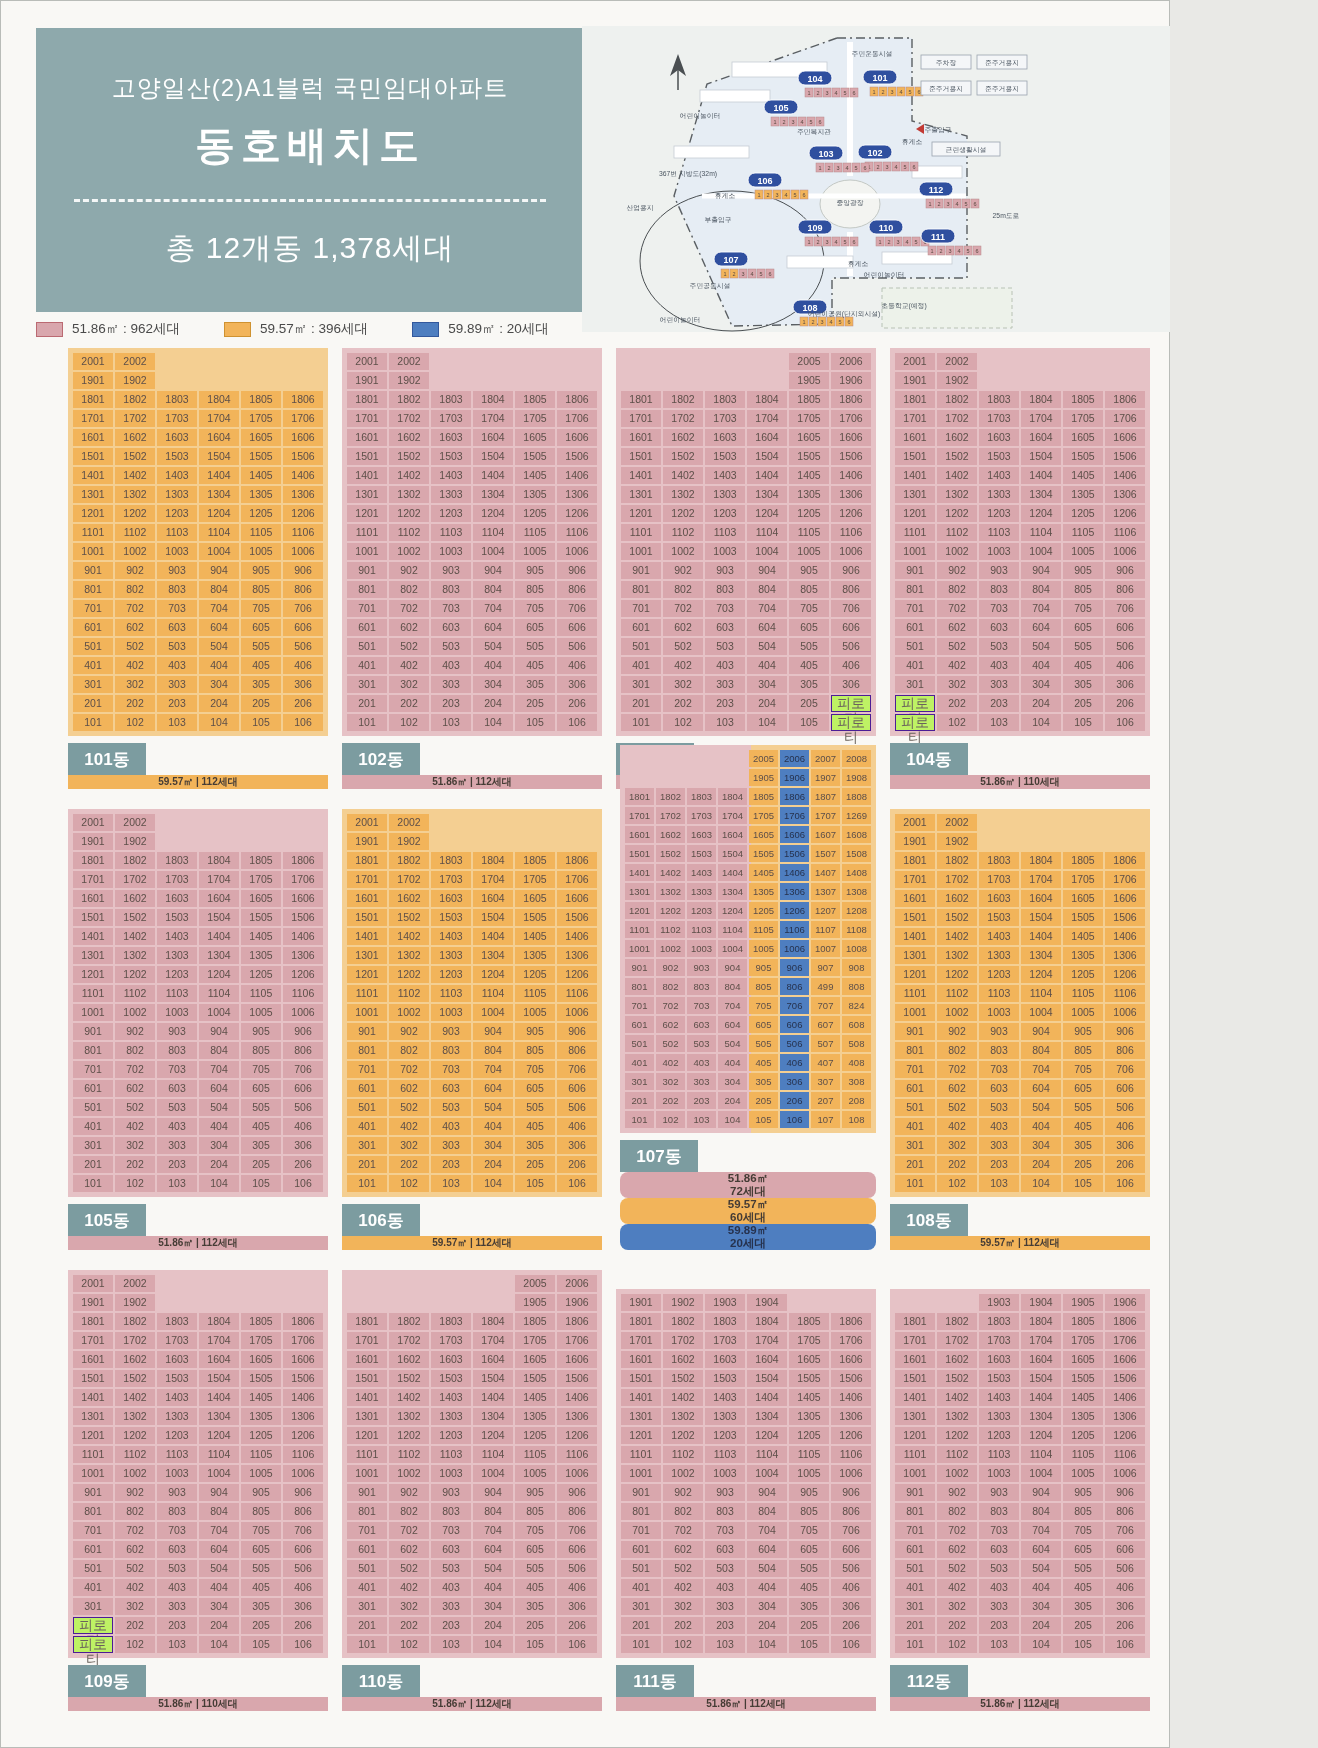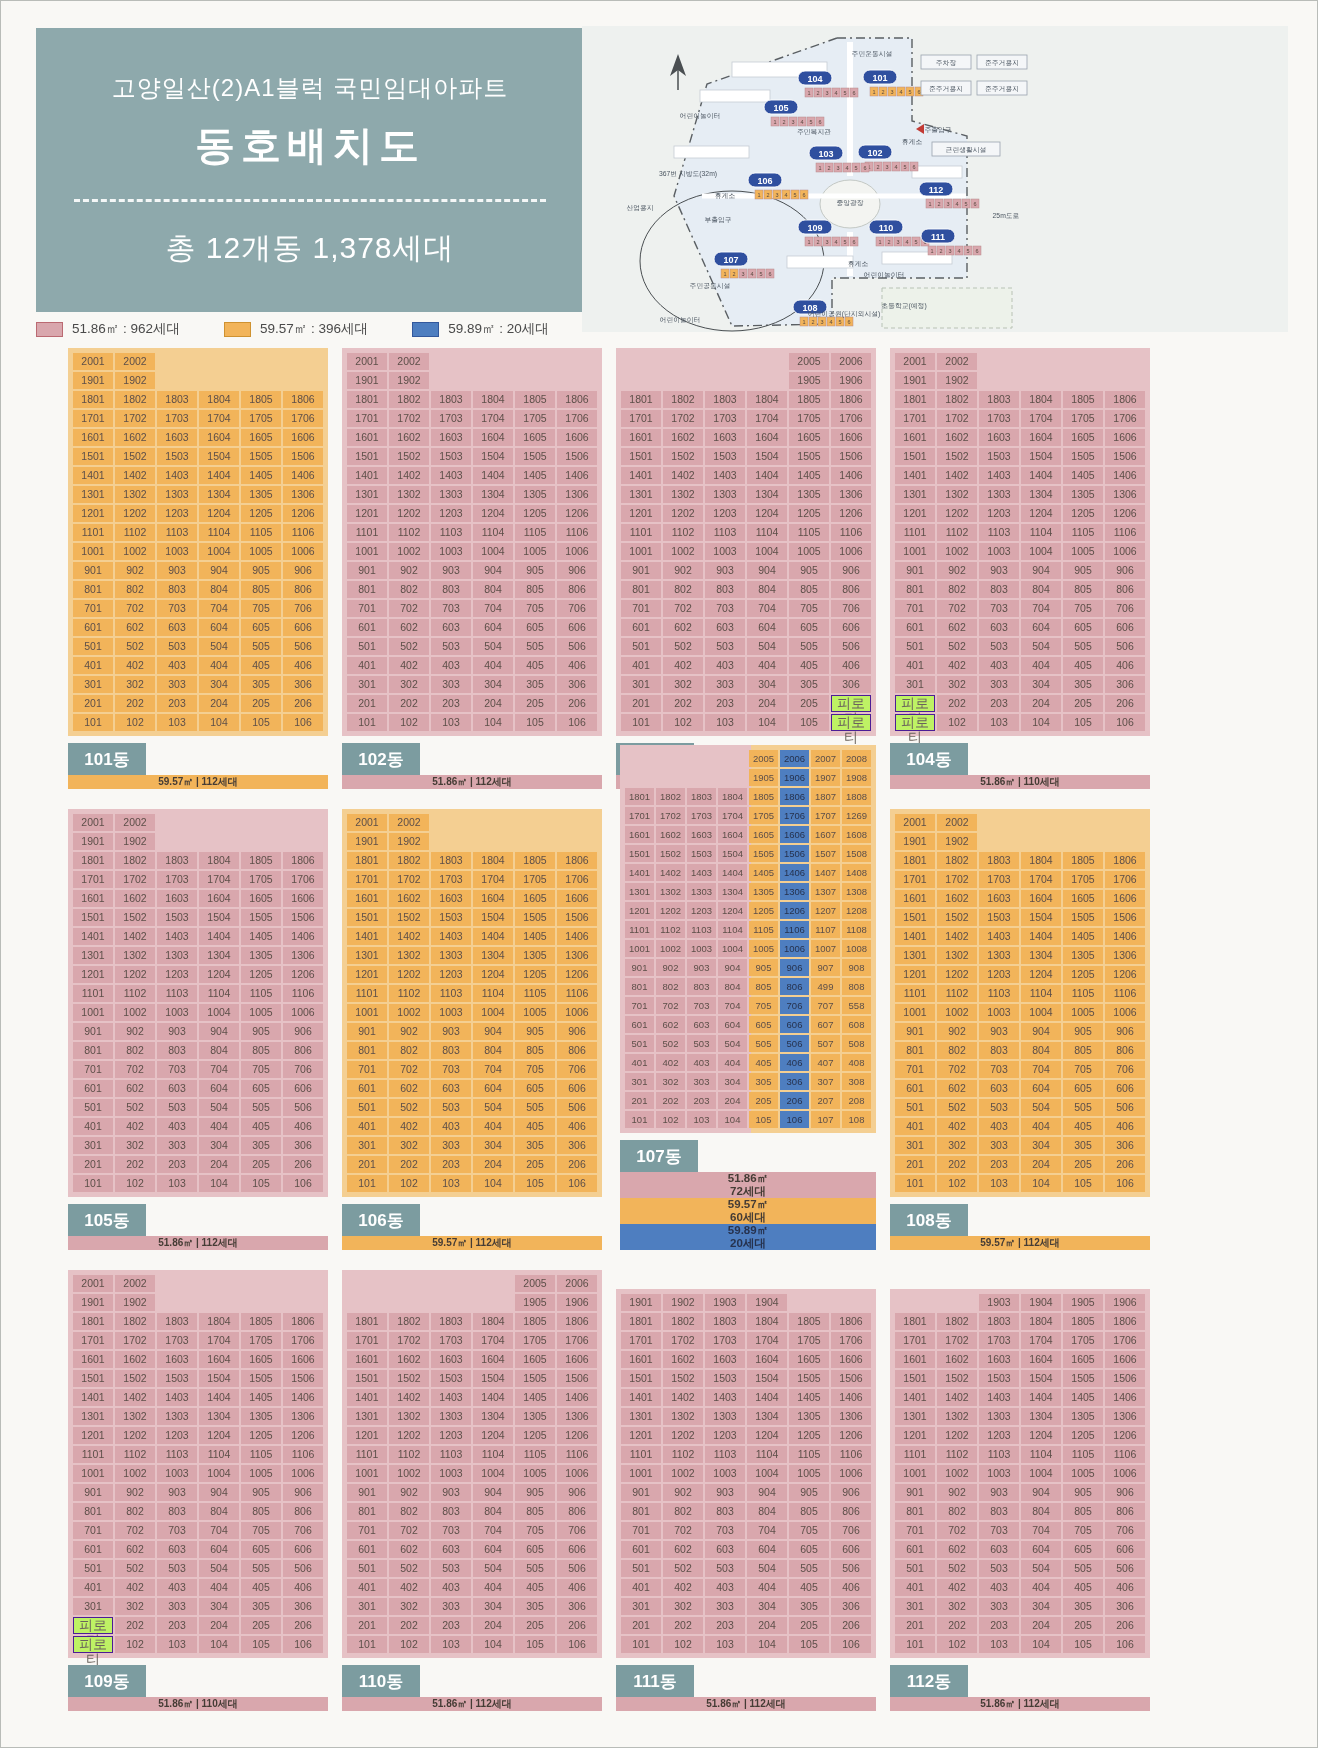--- a/index.html
+++ b/index.html
@@ -1,17 +1,17 @@
 <!DOCTYPE html>
 <html style="--teal: #8ea9ac; --teal-dark: #7c9ca0; --pink: #d9a7ad; --pink-light: #e6c2c6; --orange: #f2b45a; --orange-light: #f4cf92; --blue: #4e7ec0; --blue-light: #8fabd8; --map-bg: #eef1ef; --map-site: #e6edf4; --badge-blue: #2f4f9f;"><head>
 <meta charset="utf-8">
 <style>
   html,body{margin:0;padding:0;background:#e9e9e6;font-family:"Liberation Sans",sans-serif;}
-  .page{position:relative;width:1290px;height:1748px;background:#f9f8f5;overflow:hidden;
-        box-shadow:inset 0 0 0 1px #b9bcb8;padding-left:28px;}
+  .page{position:relative;width:1170px;height:1748px;background:#f9f8f5;overflow:hidden;
+        box-shadow:inset 0 0 0 1px #b9bcb8;}
   
   .hdr{position:absolute;left:36px;top:28px;width:548px;height:284px;background:var(--teal);
        display:flex;flex-direction:column;align-items:center;justify-content:center;color:#fff;}
   .hdr-sub{font-size:24px;letter-spacing:1px;margin-bottom:14px;}
   .hdr-title{font-size:40px;font-weight:bold;letter-spacing:6px;margin-bottom:26px;}
   .hdr-divider{width:86%;border-top:3px dashed rgba(255,255,255,.9);margin-bottom:26px;}
   .hdr-total{font-size:30px;letter-spacing:1px;}
   
   .legend{position:absolute;left:36px;top:320px;width:560px;display:flex;align-items:flex-end;}
   .lg-item{display:flex;align-items:center;margin-right:44px;}
@@ -40,21 +40,21 @@
   .cell.spacer{background:transparent;}
   .cell.piloti{background:#bef264;border:1px solid #4c1d95;box-sizing:border-box;color:#6a625c;font-size:14px;line-height:15px;}
   .label-bar{display:flex;margin-top:7px;width:100%;column-gap:3px;flex-direction:column;}
   .dong-name{width:78px;height:32px;background:var(--teal-dark);color:#fff;font-size:17px;font-weight:bold;
              display:flex;align-items:center;justify-content:center;flex:none;}
   .seg{flex:1;height:32px;display:flex;flex-direction:column;align-items:center;justify-content:center;
        color:#453c35;font-weight:bold;font-size:10px;}
   .seg.t-pink{background:var(--pink);}
   .seg.t-orange{background:var(--orange);}
   .seg.t-blue{background:var(--blue);color:#26324e;}
-  .seg.two{font-size:11.5px;line-height:13px;}
+  .seg.two{font-size:11.5px;line-height:13px;border-radius:8px;}
   .seg.w{flex:1.25;}
 </style>
 </head>
 <body>
 
 <div class="page">
 
   <div class="hdr">
     <div class="hdr-sub">고양일산(2)A1블럭 국민임대아파트</div>
     <div class="hdr-title">동호배치도</div>
@@ -1467,21 +1467,21 @@
               <div class="cell narrow t-orange">808</div>
             </div>
             <div class="row">
               <div class="cell narrow t-pink">701</div>
               <div class="cell narrow t-pink">702</div>
               <div class="cell narrow t-pink">703</div>
               <div class="cell narrow t-pink">704</div>
               <div class="cell narrow t-orange">705</div>
               <div class="cell narrow t-blue">706</div>
               <div class="cell narrow t-orange">707</div>
-              <div class="cell narrow t-orange">558</div>
+              <div class="cell narrow t-orange">824</div>
             </div>
             <div class="row">
               <div class="cell narrow t-pink">601</div>
               <div class="cell narrow t-pink">602</div>
               <div class="cell narrow t-pink">603</div>
               <div class="cell narrow t-pink">604</div>
               <div class="cell narrow t-orange">605</div>
               <div class="cell narrow t-blue">606</div>
               <div class="cell narrow t-orange">607</div>
               <div class="cell narrow t-orange">608</div>

